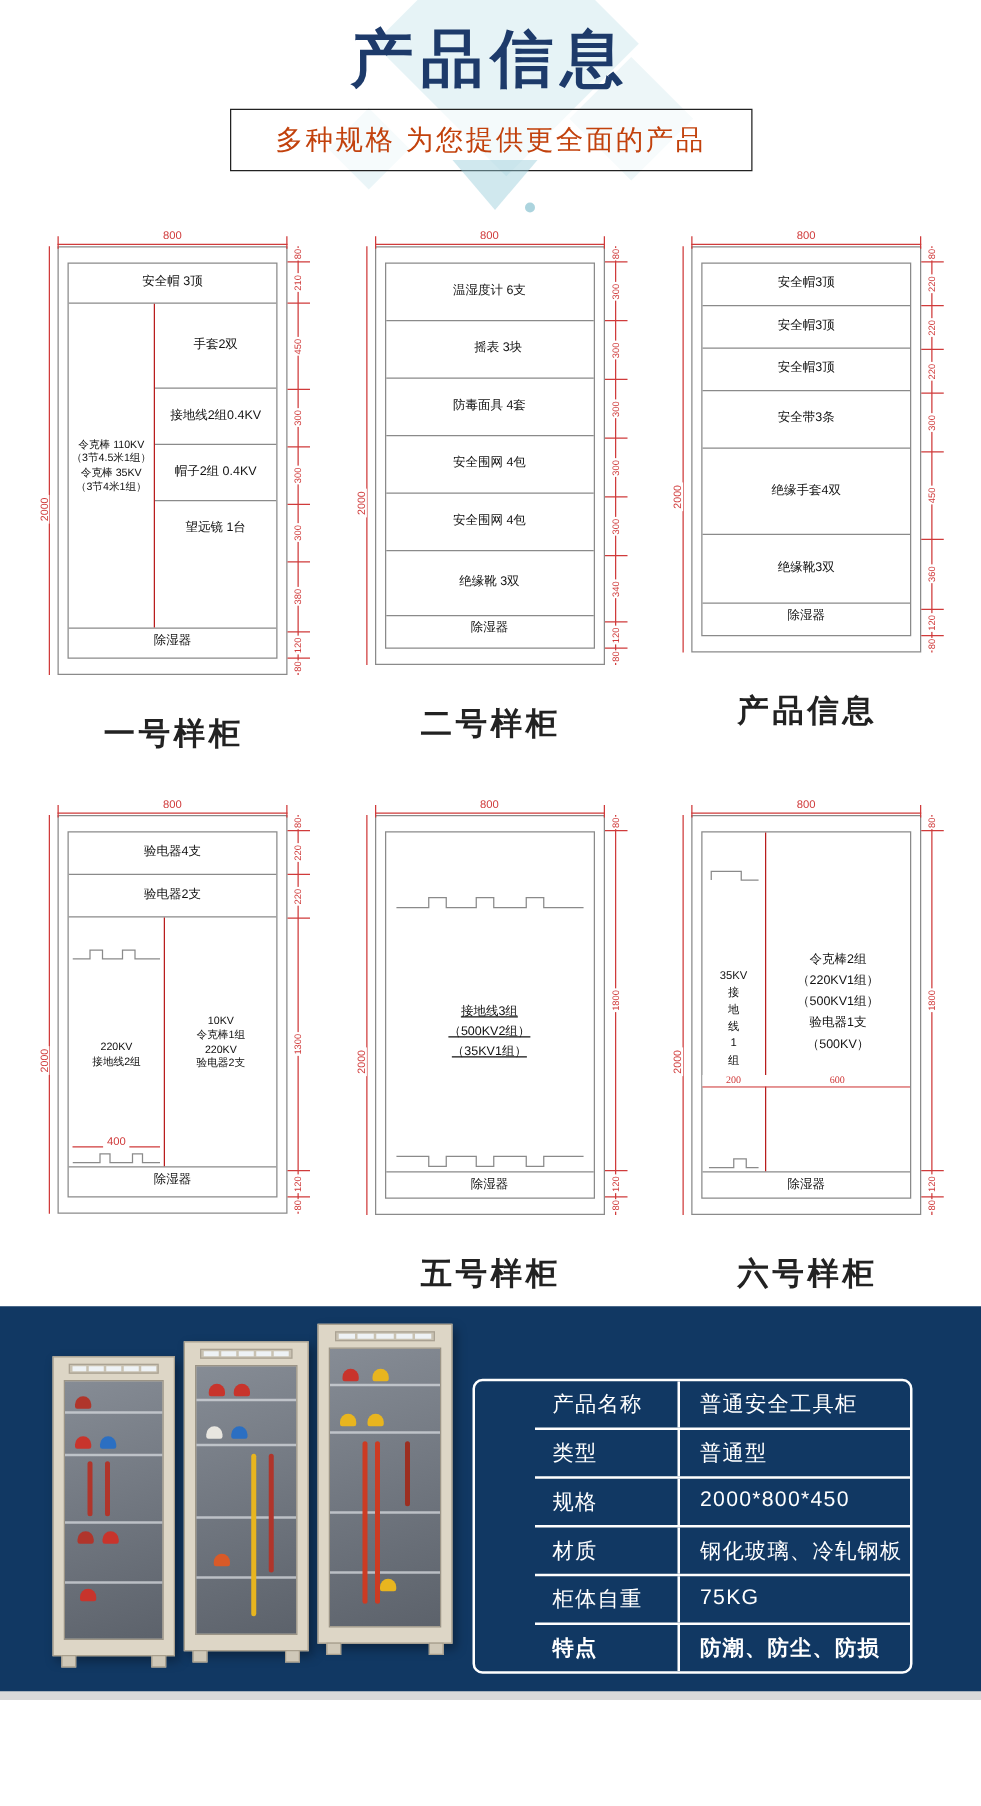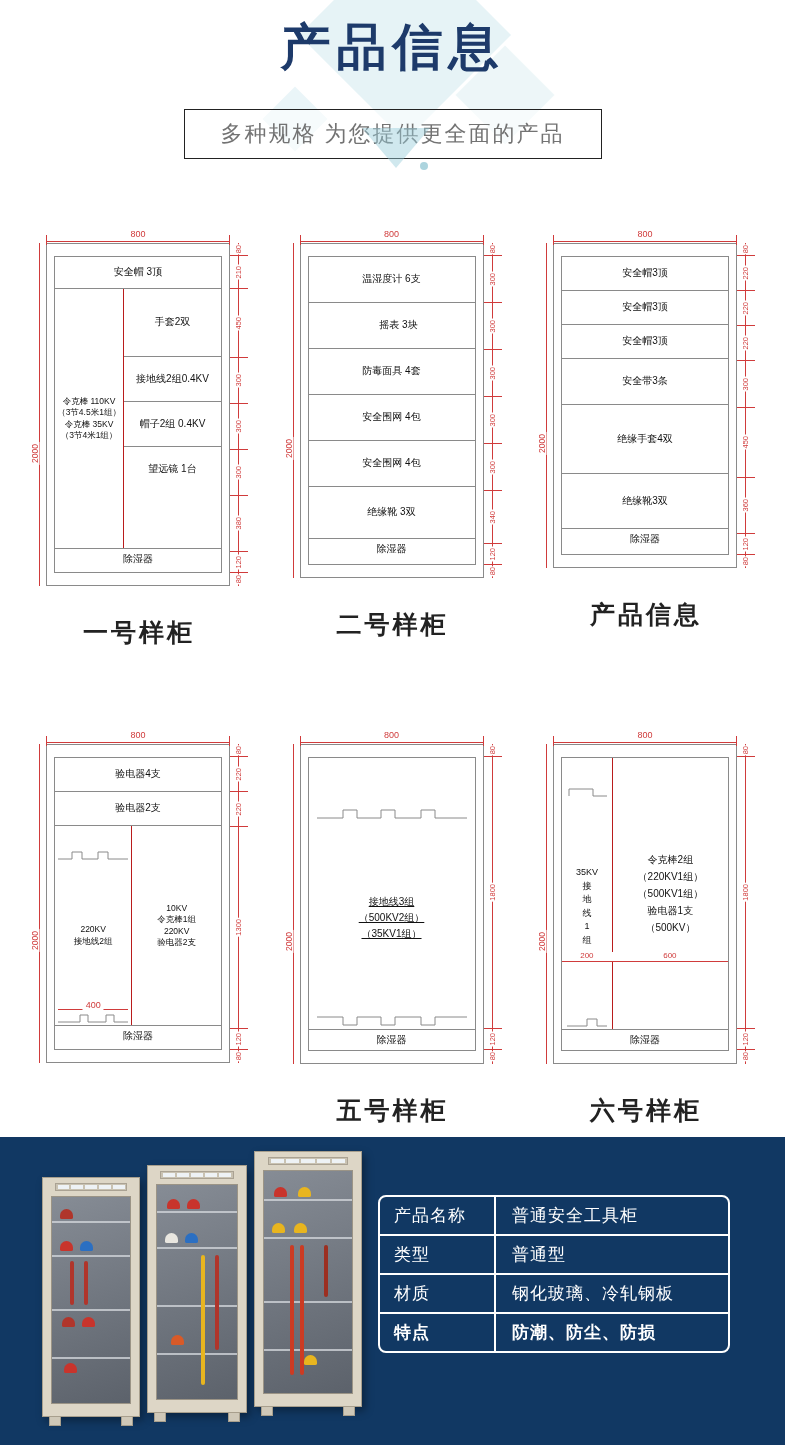--- a/index.html
+++ b/index.html
@@ -7,27 +7,27 @@
 
   
   .header { position:relative; height:180px; overflow:hidden; }
   .deco { position:absolute; background:rgba(140,200,214,.22); }
   .deco.d1 { width:150px; height:150px; left:330px; top:-40px; transform:rotate(45deg); }
   .deco.d2 { width:70px; height:70px; left:470px; top:60px; transform:rotate(45deg); background:rgba(140,200,214,.16); }
   .deco.d3 { width:46px; height:46px; left:272px; top:96px; transform:rotate(45deg); background:rgba(140,200,214,.18); }
   .deco-tri { position:absolute; left:362px; top:128px; width:0; height:0; border-left:34px solid transparent; border-right:34px solid transparent; border-top:40px solid rgba(150,205,218,.45); }
   .deco-dot { position:absolute; width:8px; height:8px; border-radius:50%; background:rgba(90,170,190,.5); }
   .page-title { position:relative; text-align:center; padding-top:14px; font-size:50px; font-weight:bold; color:#1d3a6a; letter-spacing:6px; }
-  .subtitle-box { position:relative; width:418px; margin:28px auto 0; border:1px solid #222; padding:9px 0; text-align:center; font-size:22px; color:#737373; letter-spacing:2px; background:rgba(255,255,255,.55); }
+  .subtitle-box { position:relative; width:418px; margin:6px auto 0; border:1px solid #222; padding:9px 0; text-align:center; font-size:22px; color:#c2410c; letter-spacing:2px; background:rgba(255,255,255,.55); }
 
   
   .diagram-section { padding:4px 30px 0; }
   .diagram-row { display:flex; justify-content:space-between; }
   .diagram-row.r1 { margin-bottom:36px; }
-  .cab { width:218px;margin-top:46px; }
+  .cab { width:218px; }
   .dim-top { position:relative; height:12px; margin:0 18px 1px 16px; border-bottom:1px solid #d03b3b; }
   .dim-top::before, .dim-top::after { content:""; position:absolute; bottom:-4px; height:10px; border-left:1px solid #d03b3b; }
   .dim-top::before { left:0; } .dim-top::after { right:0; }
   .dim-num-h { position:absolute; left:50%; transform:translateX(-50%); top:-1px; font-size:9px; color:#d03b3b; background:#fff; padding:0 3px; line-height:1.2; }
   .cab-mid { display:flex; align-items:stretch; }
   .dim-left { width:16px; position:relative; }
   .dim-left::before { content:""; position:absolute; left:9px; top:0; bottom:0; border-left:1px solid #d03b3b; }
   .dim-num-v { position:absolute; left:1px; top:58%; writing-mode:vertical-rl; transform:rotate(180deg); font-size:8.5px; color:#d03b3b; background:#fff; line-height:1; padding:2px 0; }
   .cab-outer { flex:1; border:1px solid #8a8a8a; padding:12px 7px; background:#fff; }
   .cab-inner { border:1px solid #8a8a8a; display:flex; flex-direction:column; height:100%; }
@@ -40,38 +40,38 @@
   .dim-right::before { content:""; position:absolute; left:8px; top:0; bottom:0; border-left:1px solid #d03b3b; }
   .dseg { position:relative; border-bottom:1px solid #d03b3b; display:flex; align-items:center; justify-content:center; flex:none; }
   .dseg:last-child { border-bottom:none; }
   .vnum { writing-mode:vertical-rl; transform:rotate(180deg); font-size:7.5px; color:#d03b3b; background:#fff; line-height:1; position:relative; z-index:1; padding:1px 0; }
   .cab-name { text-align:center; margin-top:30px; font-size:25px; font-weight:bold; color:#222; letter-spacing:3px; }
   .hanger { flex:none; display:block; }
   .spacer { flex:1; }
   .dim-inner400 { position:relative; margin:0 4px 1px; border-top:1px solid #d03b3b; flex:none; }
   .dim-inner400 .dim-num-h { top:-10px; }
   .dim-inner-bottom { position:relative; display:flex; border-top:1px solid #d03b3b; flex:none; }
-  .dim-inner-bottom span { flex:none; font-size:8px; color:#d03b3b; text-align:center; line-height:1.1; background:#fff; position:relative; top:-10px; }
+  .dim-inner-bottom span { flex:none; font-size:8px; color:#d03b3b; text-align:center; line-height:1.1; background:#fff; position:relative; top:-10px;font-family:Liberation Serif, serif; }
   .vtext span { display:block; }
 
   
   .footer { position:relative; height:315px; background:#113863; margin-top:10px; }
   .footer-strip { position:absolute; bottom:0; left:0; right:0; height:7px; background:#d9d9d9; }
 
   .photo { position:absolute; left:42px; top:26px; width:330px; height:266px; }
   .pcab { position:absolute; background:#ddd6c6; border:1px solid #a89f8d; box-shadow:3px 4px 8px rgba(0,0,0,.35); }
   .pcab .top-label { position:absolute; top:5px; left:12%; right:12%; height:8px; background:#c9c2b2; border:1px solid #aaa293; display:flex; gap:2px; padding:1px 2px; }
   .pcab .top-label i { flex:1; background:#eef2f5; }
   .pcab .glass { position:absolute; top:18px; left:8px; right:8px; bottom:12px; background:linear-gradient(160deg,#868c95,#5c626b); border:1px solid #9b9486; overflow:hidden; }
   .pshelf { position:absolute; left:0; right:0; height:2px; background:#cfd3d8; opacity:.8; }
   .helmet { position:absolute; width:13px; height:10px; border-radius:7px 7px 2px 2px; }
   .rod { position:absolute; width:4px; border-radius:2px; }
   .pcab .foot { position:absolute; bottom:-10px; width:12px; height:10px; background:#cfc8b8; border:1px solid #a89f8d; }
 
-  .spec-table { position:absolute; left:378px; top:58px; width:352px; border:2px solid #fff; border-radius:8px; overflow:hidden; }
+  .spec-table { position:absolute; left:378px; top:58px; width:352px; border:2px solid #fff; border-radius:8px; overflow:hidden;padding-left:48px; }
   .spec-row { display:flex; border-bottom:2px solid #fff; }
   .spec-row:last-child { border-bottom:none;font-weight:bold; }
   .spec-label { width:116px; padding:7px 0 7px 14px; color:#fff; font-size:17px; border-right:2px solid #fff; letter-spacing:1px; }
   .spec-value { flex:1; padding:7px 0 7px 16px; color:#fff; font-size:17px; letter-spacing:1px; }
 </style>
 </head>
 <body>
 
 <div class="header">
   <div class="deco d1"></div>
@@ -510,22 +510,30 @@
   <div class="spec-table">
     <div class="spec-row">
       <div class="spec-label">产品名称</div>
       <div class="spec-value">普通安全工具柜</div>
     </div>
     <div class="spec-row">
       <div class="spec-label">类型</div>
       <div class="spec-value">普通型</div>
     </div>
     <div class="spec-row">
+      <div class="spec-label">规格</div>
+      <div class="spec-value">2000*800*450</div>
+    </div>
+    <div class="spec-row">
       <div class="spec-label">材质</div>
       <div class="spec-value">钢化玻璃、冷轧钢板</div>
+    </div>
+    <div class="spec-row">
+      <div class="spec-label">柜体自重</div>
+      <div class="spec-value">75KG</div>
     </div>
     <div class="spec-row">
       <div class="spec-label">特点</div>
       <div class="spec-value">防潮、防尘、防损</div>
     </div>
   </div>
 
   <div class="footer-strip"></div>
 </div>
 

